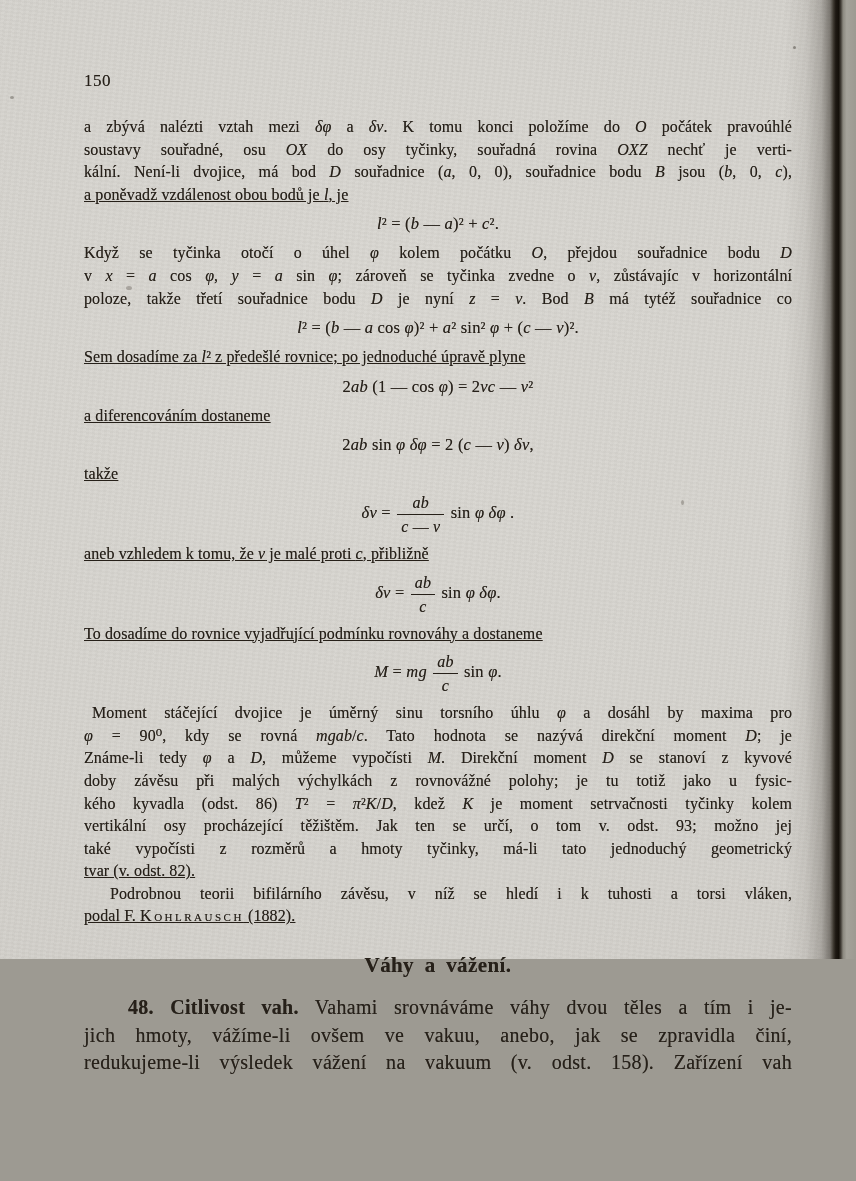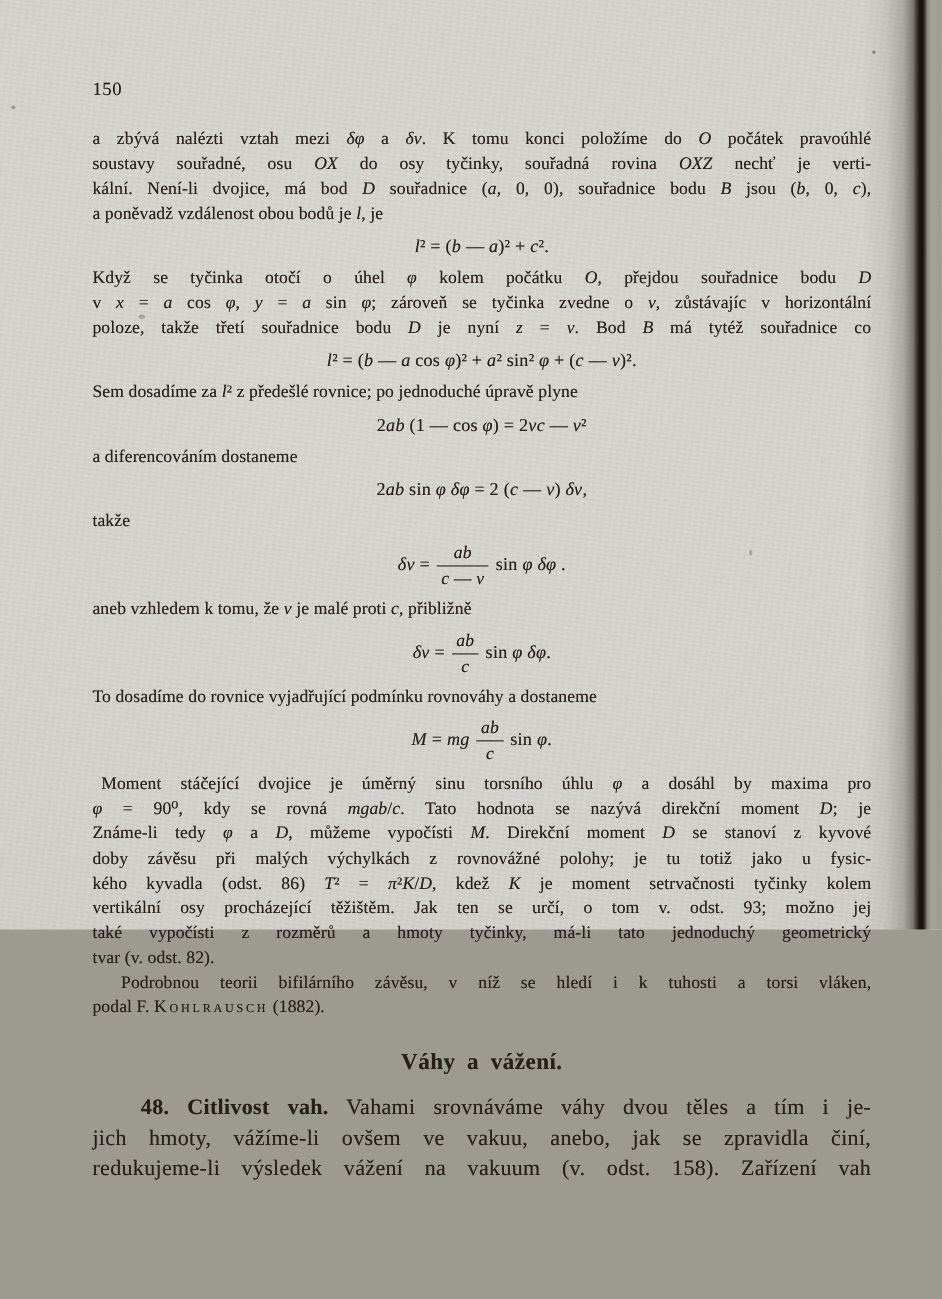--- a/index.html
+++ b/index.html
@@ -2,21 +2,21 @@
 <html style="--ink: #262019;"><head>
 <meta charset="utf-8">
 <style>
   html,body{margin:0;padding:0;}
   body{
     width:856px;height:1181px;overflow:hidden;
     font-family:"Liberation Serif","DejaVu Serif",serif;
     background:#9d9a92;
   }
   .page{
-    position:relative;width:856px;height:845px;
+    position:relative;width:856px;height:959px;
     background:radial-gradient(120% 100% at 42% 38%, #d9d7d2 0%, #d4d2cd 55%, #cecbc6 100%);
     color:var(--ink,#262019);
   }
   .grain{
     position:absolute;inset:0;pointer-events:none;
     background:
       repeating-linear-gradient(7deg, rgba(120,115,105,0.035) 0 2px, rgba(235,233,227,0.035) 2px 4px),
       repeating-linear-gradient(97deg, rgba(120,115,105,0.028) 0 3px, rgba(238,236,230,0.028) 3px 6px);
   }
   .edge{
@@ -40,21 +40,21 @@
     padding:70px 64px 0 84px;
     text-shadow:0 0 0.5px rgba(43,38,32,0.55);
   }
   .page-number{
     font-size:17px;line-height:22px;margin-bottom:24px;letter-spacing:0.5px;
   }
   .para{margin:0;}
   .para.small{font-size:16px;line-height:22.6px;letter-spacing:0.1px;}
   .para.large{font-size:20px;line-height:27.5px;letter-spacing:0.3px;word-spacing:2px;}
   .tline{text-align:justify;text-align-last:justify;white-space:normal;}
-  .tline.last{text-align-last:left;}
+  .tline.last{text-align-last:left;text-decoration:underline;}
   .eq{
     text-align:center;font-size:16.5px;line-height:24px;margin:6px 0;
     letter-spacing:0.2px;
   }
   .eq .frac{
     display:inline-block;vertical-align:middle;text-align:center;
     margin:0 2px;line-height:21px;font-size:16px;
   }
   .eq .frac .num{display:block;padding:0 4px 1px;}
   .eq .frac .den{display:block;border-top:1.5px solid currentColor;padding:1px 4px 0;}

